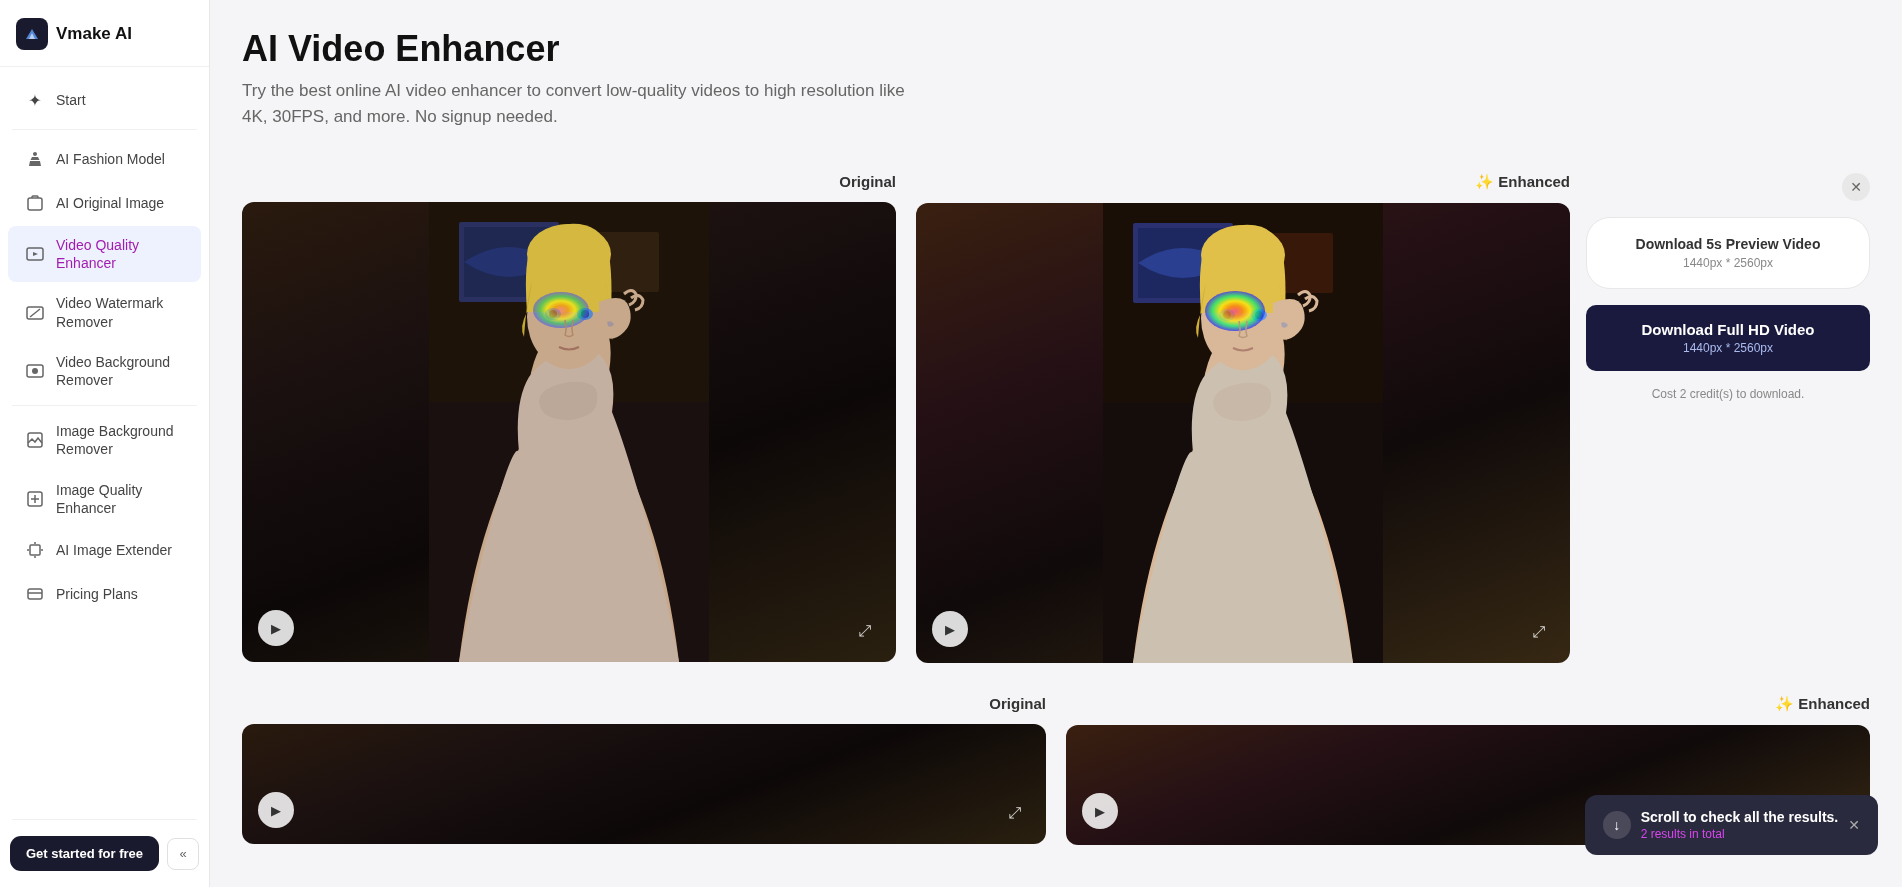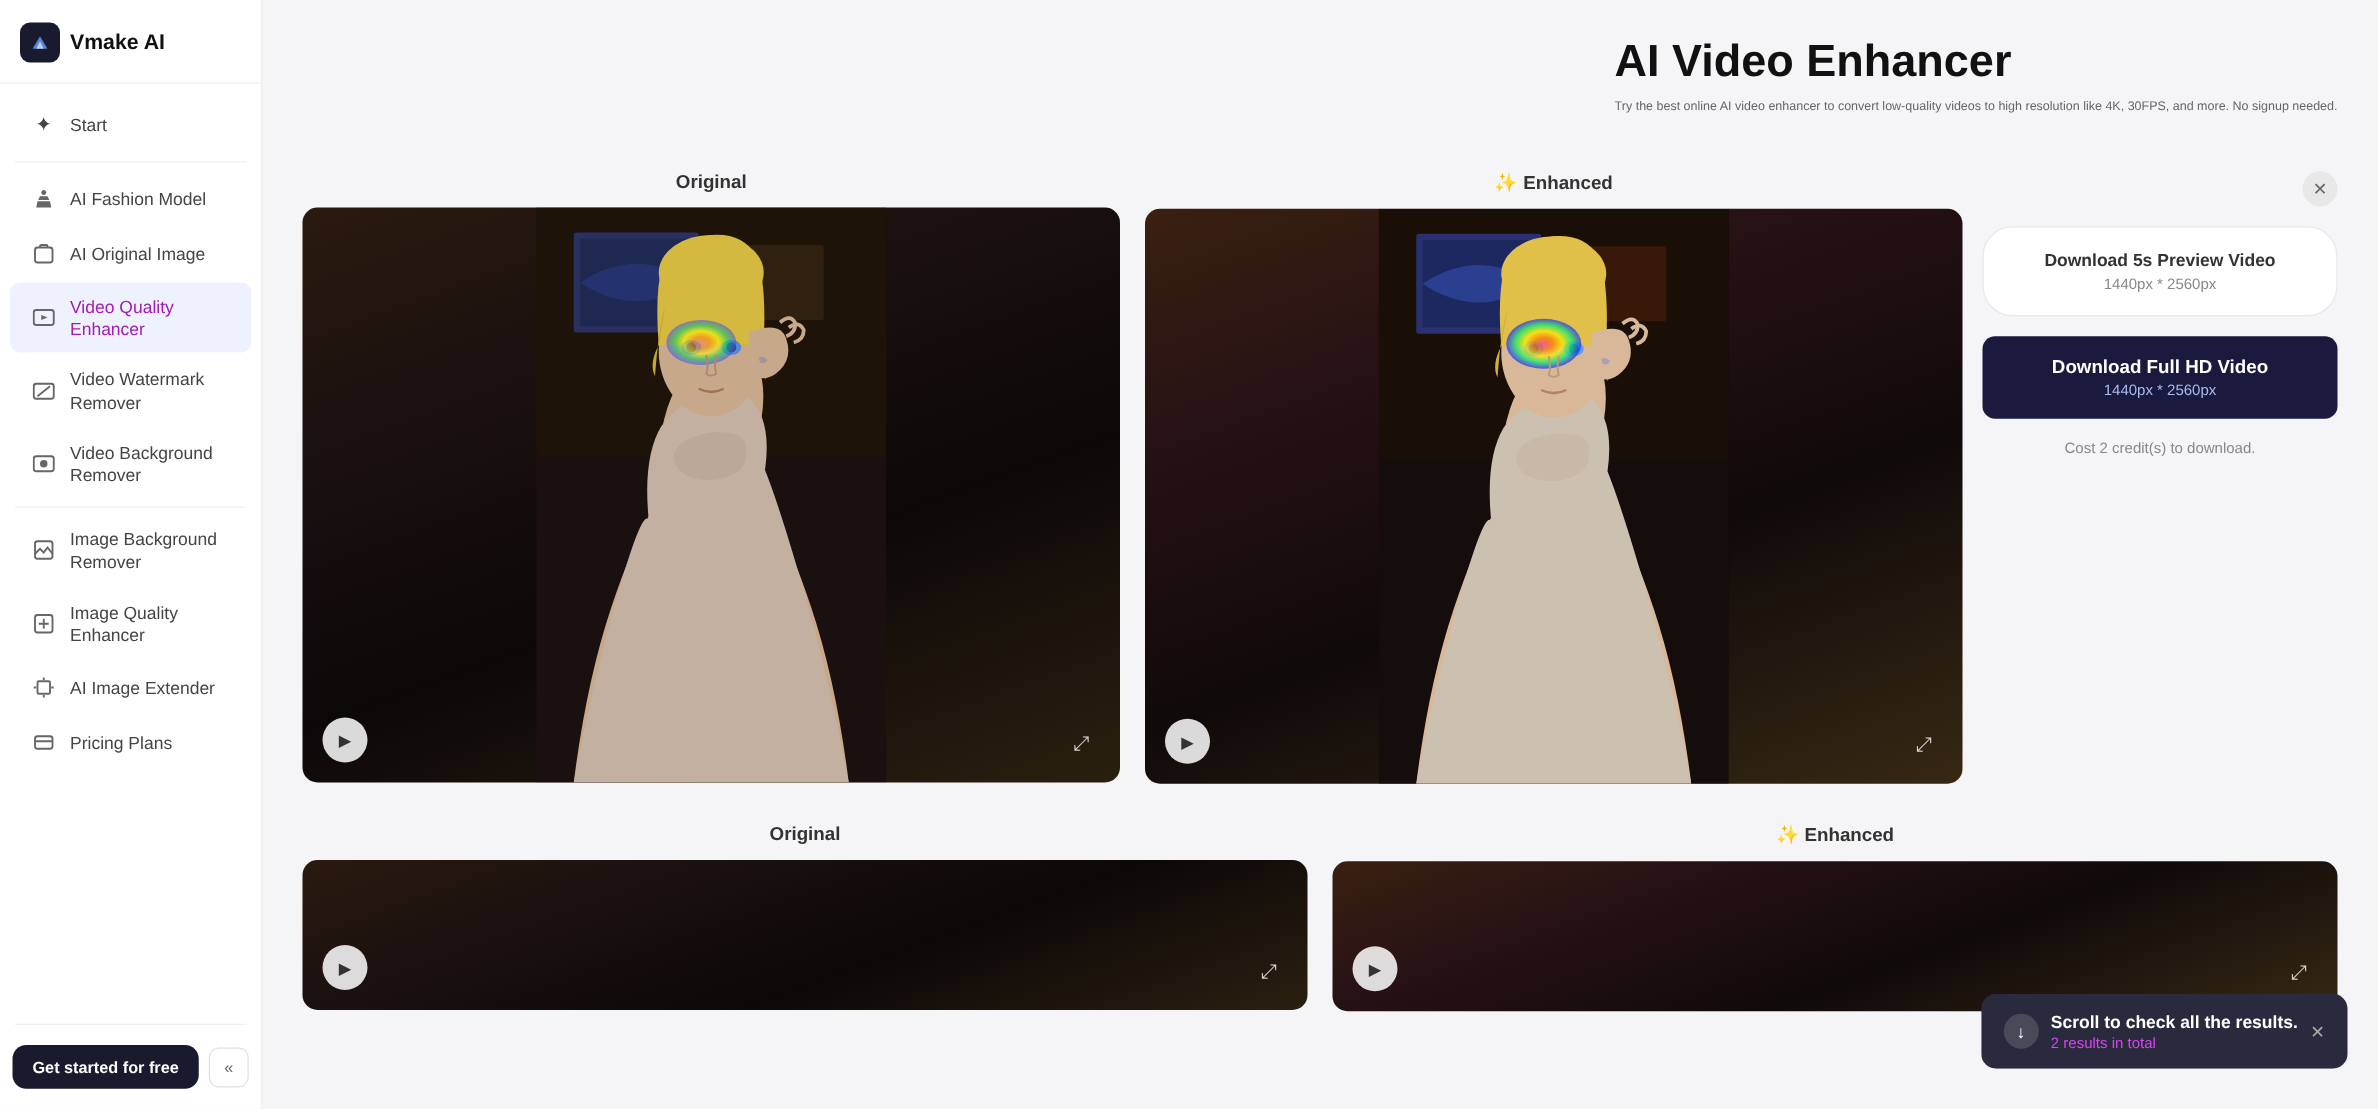--- a/index.html
+++ b/index.html
@@ -88,21 +88,21 @@
     
     #main {
       flex: 1;
       overflow-y: auto;
       padding: 28px 32px 32px;
       background: #f5f5f7;
     }
 
     .page-header { margin-bottom: 20px; }
     .page-title { font-size: 36px; font-weight: 800; color: #111; margin-bottom: 8px; }
-    .page-subtitle { font-size: 10px; color: #666; max-width: 680px; line-height: 1.5; }
+    .page-subtitle { font-size: 17px; color: #666; max-width: 680px; line-height: 1.5; }
 
     
     .upload-zone {
       background: #fff;
       border: 2px dashed #c8c8d0;
       border-radius: 12px;
       padding: 22px 28px;
       display: flex;
       align-items: center;
       gap: 16px;
@@ -113,21 +113,21 @@
       width: 48px; height: 48px;
       display: flex; align-items: center; justify-content: center;
       font-size: 28px;
       flex-shrink: 0;
     }
     .upload-text-main { font-size: 15px; font-weight: 600; color: #111; margin-bottom: 4px; }
     .upload-text-sub { font-size: 13px; color: #888; }
 
     .video-column { flex: 1; }
     .video-label {
-      text-align: center;
+      text-align: right;
       font-size: 15px;
       font-weight: 600;
       color: #333;
       margin-bottom: 12px;
     }
 
     .video-frame {
       position: relative;
       background: #1a1a1a;
       border-radius: 12px;
@@ -372,21 +372,21 @@
   <div class="sidebar-section-divider"></div>
 
   <div class="sidebar-cta-row">
     <button class="cta-button">Get started for free</button>
     <div class="collapse-btn">«</div>
   </div>
 </div>
 
 <div id="main">
 
-  <div style="display: flex; gap: 24px; align-items: flex-end; margin-bottom: 24px; flex-direction: column;">
+  <div style="display: flex; gap: 24px; align-items: center; margin-bottom: 24px;">
     <div style="flex: 1;">
       <div class="page-header">
         <h1 class="page-title">AI Video Enhancer</h1>
         <p class="page-subtitle">Try the best online AI video enhancer to convert low-quality videos to high resolution like 4K, 30FPS, and more. No signup needed.</p>
       </div>
     </div>
   </div>
 
   <div style="display: flex; gap: 0;">
 

